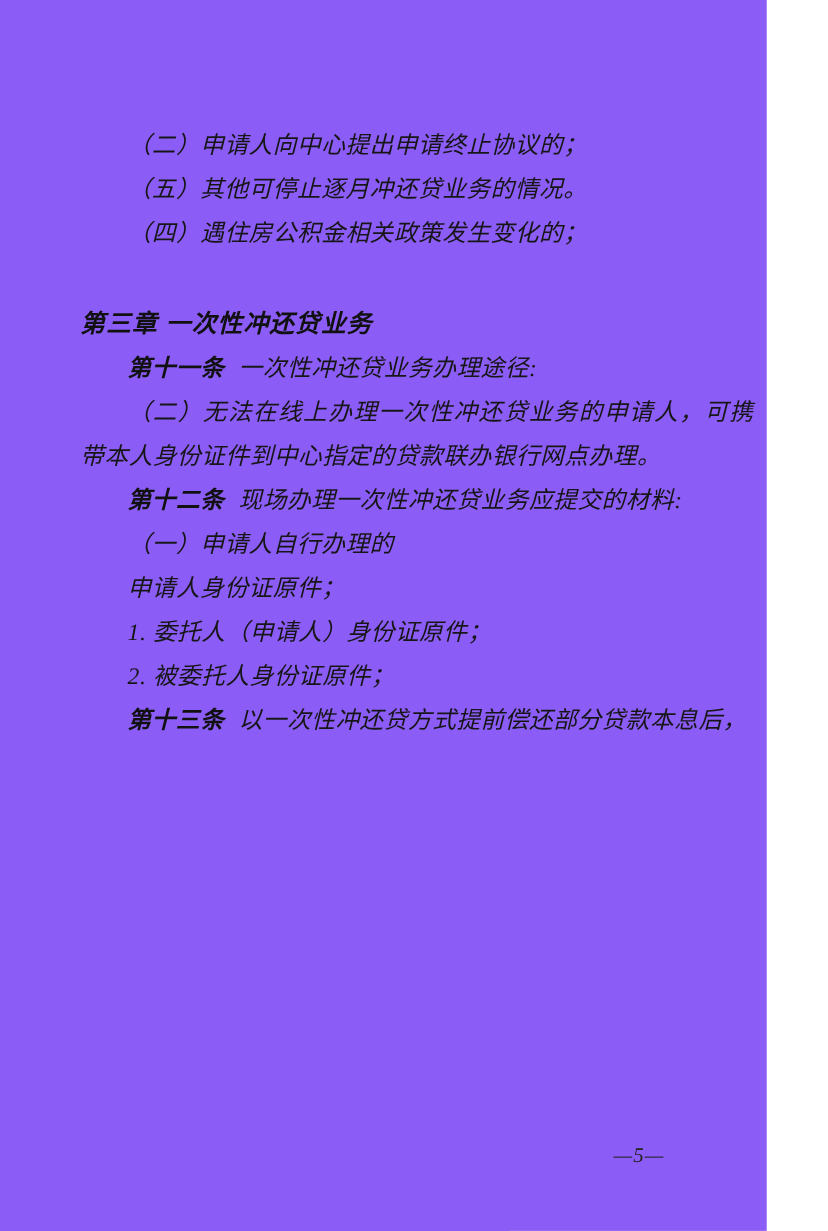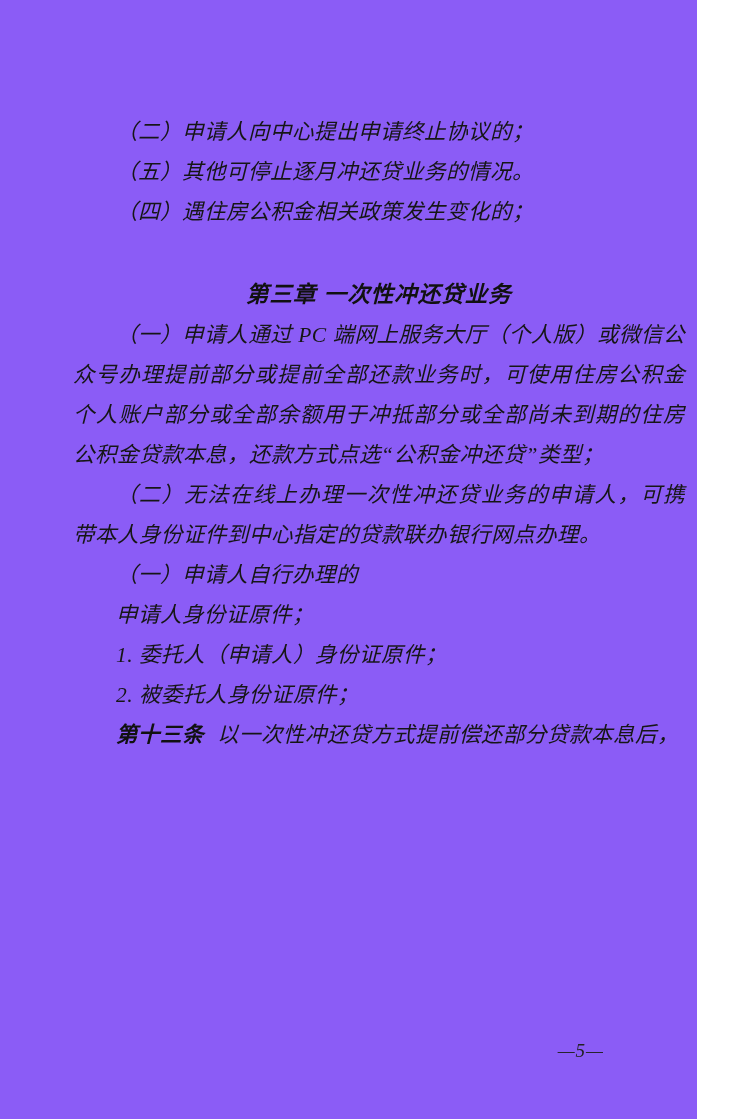--- a/index.html
+++ b/index.html
@@ -29,21 +29,20 @@
     line-height: 40px;
     text-align: justify;
     text-justify: inter-ideograph;
     letter-spacing: 0.5px;
   }
   .content p.body {
     text-indent: 2em;
   }
   .content p.chapter-heading {
     margin-top: 43px;
-    text-align: center;
     text-indent: 0;
     font-family: "Liberation Sans", "DejaVu Sans", sans-serif;
     font-weight: 700;
     font-size: 22.5px;
     letter-spacing: 1px;
     color: #111111;
   }
   .article-label {
     font-family: "Liberation Sans", "DejaVu Sans", sans-serif;
     font-weight: 700;
@@ -62,22 +61,23 @@
 </style>
 </head>
 <body>
 
 <div class="page">
   <div class="content">
       <p class="body">（二）申请人向中心提出申请终止协议的；</p>
       <p class="body">（五）其他可停止逐月冲还贷业务的情况。</p>
       <p class="body">（四）遇住房公积金相关政策发生变化的；</p>
       <p class="chapter-heading">第三章 一次性冲还贷业务</p>
-      <p class="body">（一）申请人通过 PC 端网上服务大厅（个人版）或微信公众号办理提前部分或提前全部还款业务时，可使用住房公积金个人账户部分或全部余额用于冲抵部分或全部尚未到期的住房公积金贷款本息，还款方式点选“公积金冲还贷”类型；</p>
+      <p class="body article"><span class="article-label">第十一条</span><span>一次性冲还贷业务办理途径:</span></p>
       <p class="body">（二）无法在线上办理一次性冲还贷业务的申请人，可携带本人身份证件到中心指定的贷款联办银行网点办理。</p>
+      <p class="body article"><span class="article-label">第十二条</span><span>现场办理一次性冲还贷业务应提交的材料:</span></p>
       <p class="body">（一）申请人自行办理的</p>
       <p class="body">申请人身份证原件；</p>
       <p class="body">1. 委托人（申请人）身份证原件；</p>
       <p class="body">2. 被委托人身份证原件；</p>
       <p class="body article"><span class="article-label">第十三条</span><span>以一次性冲还贷方式提前偿还部分贷款本息后，</span></p>
     </div>
   <div class="page-number">—5—</div>
 </div>
 
 </body></html>

